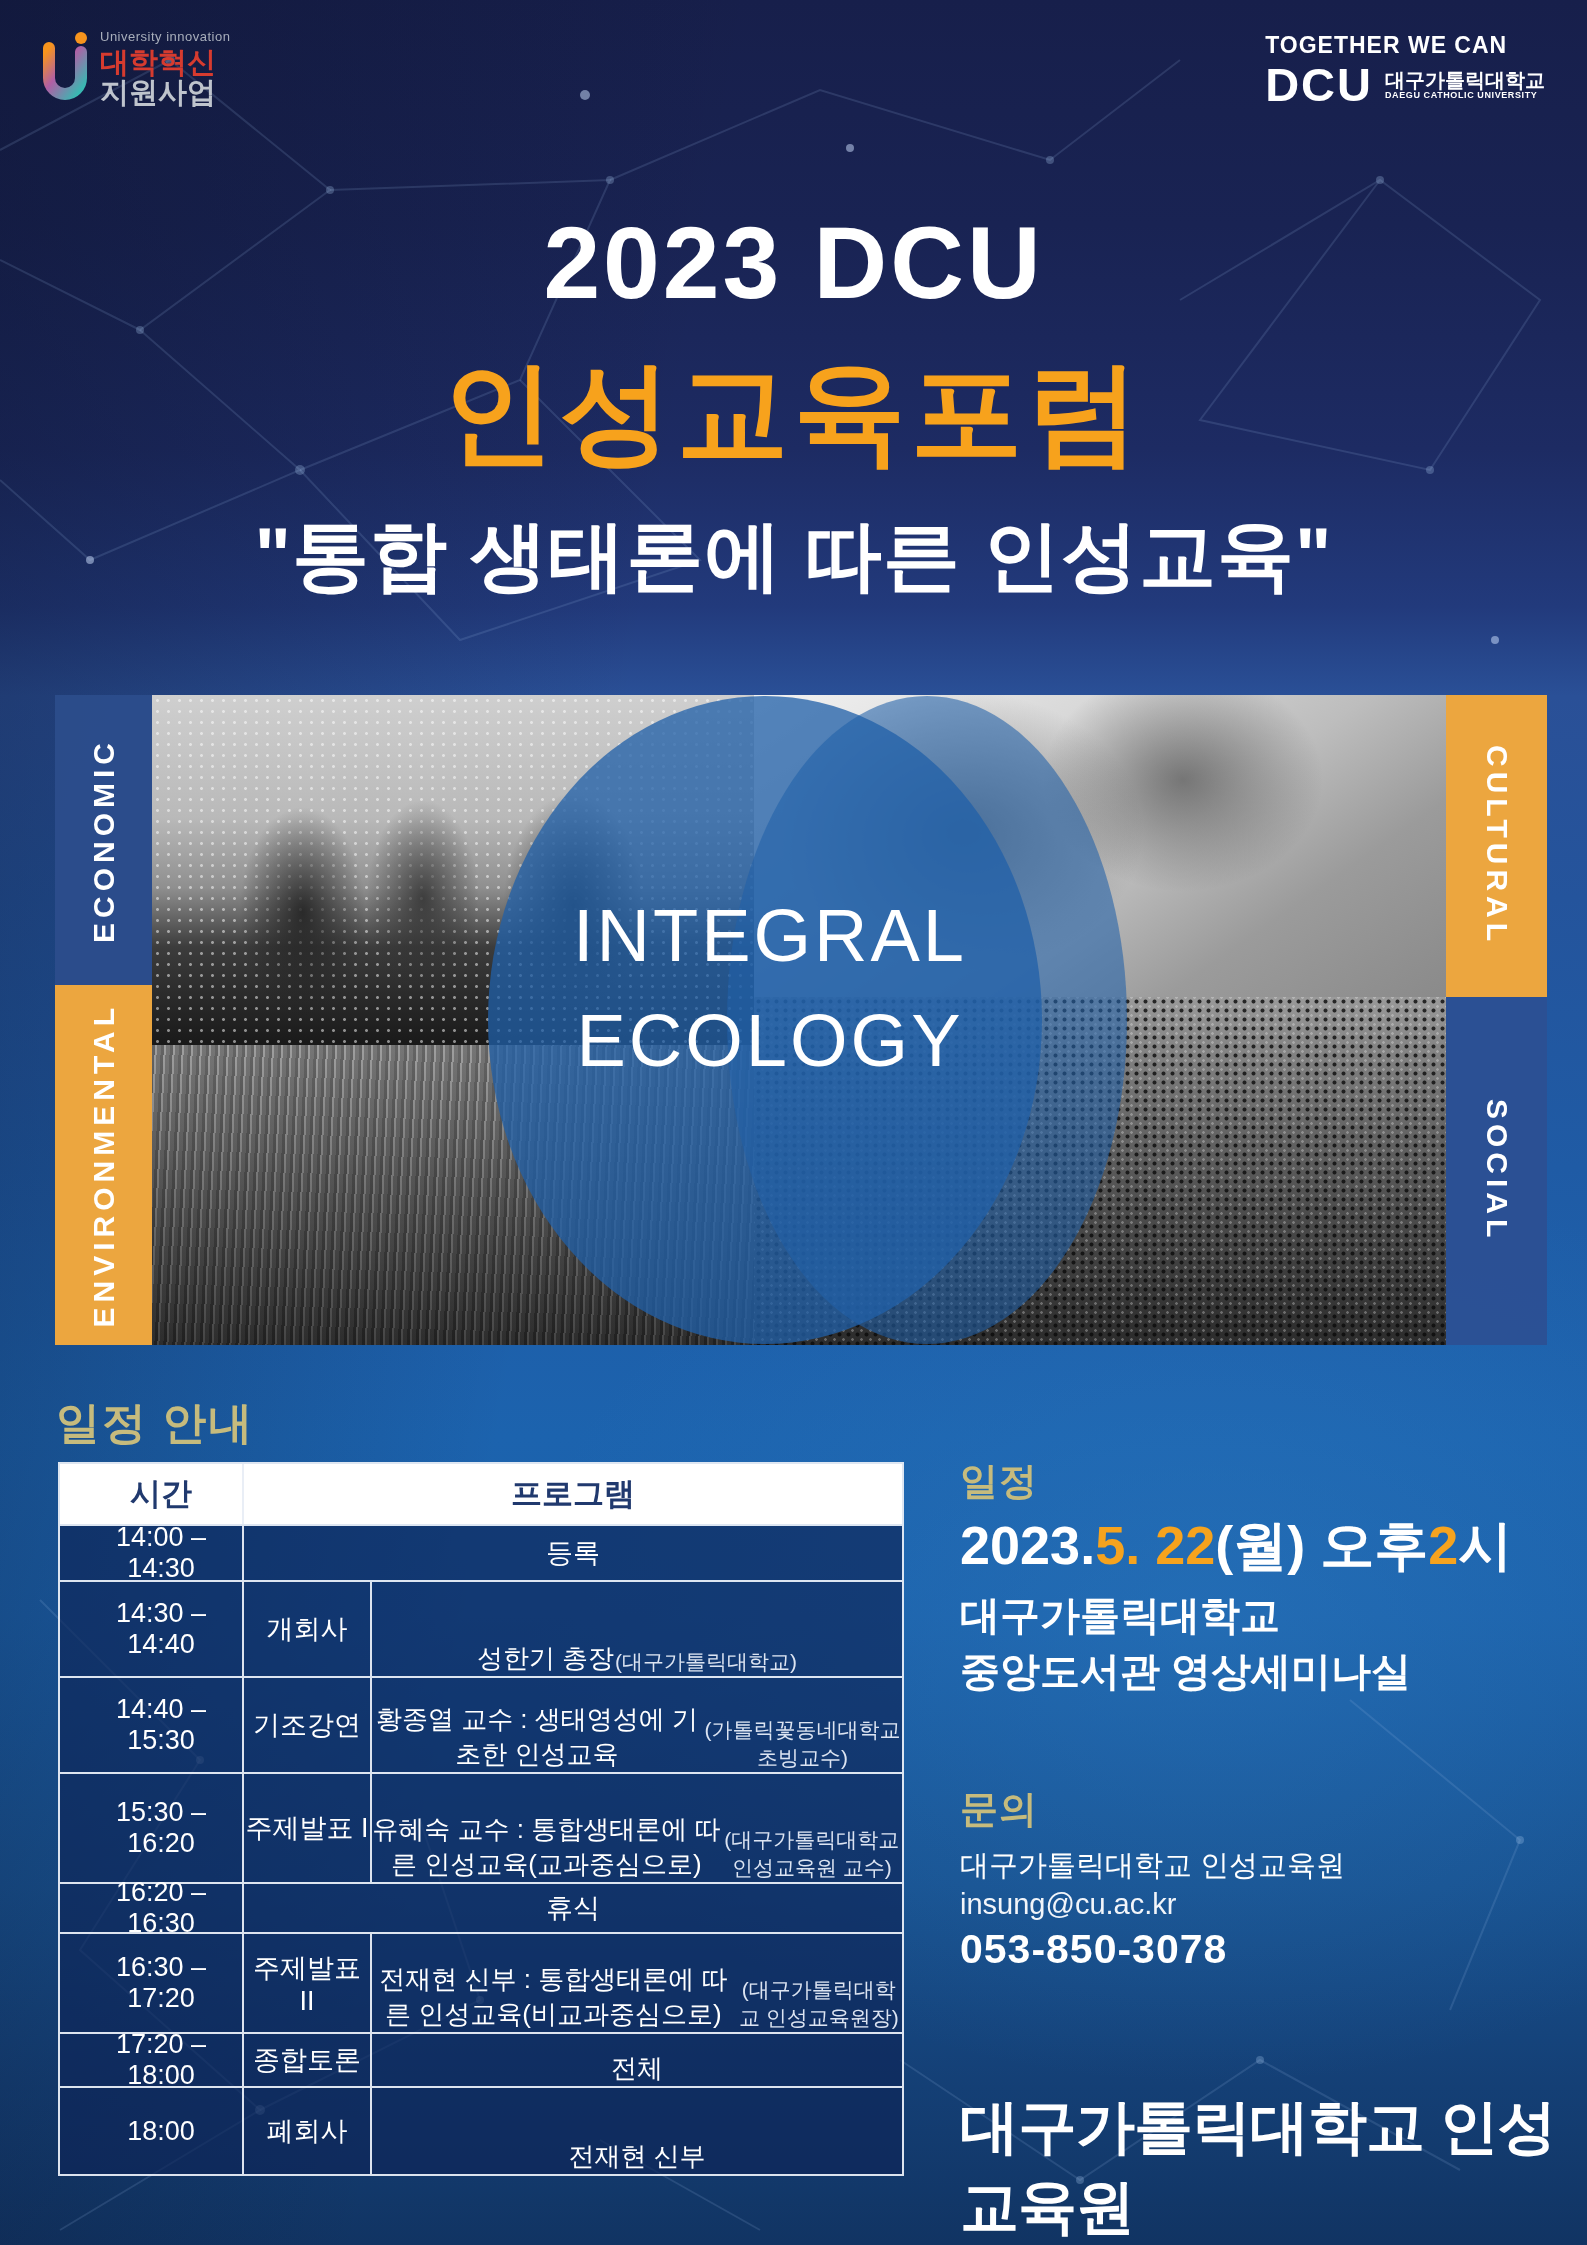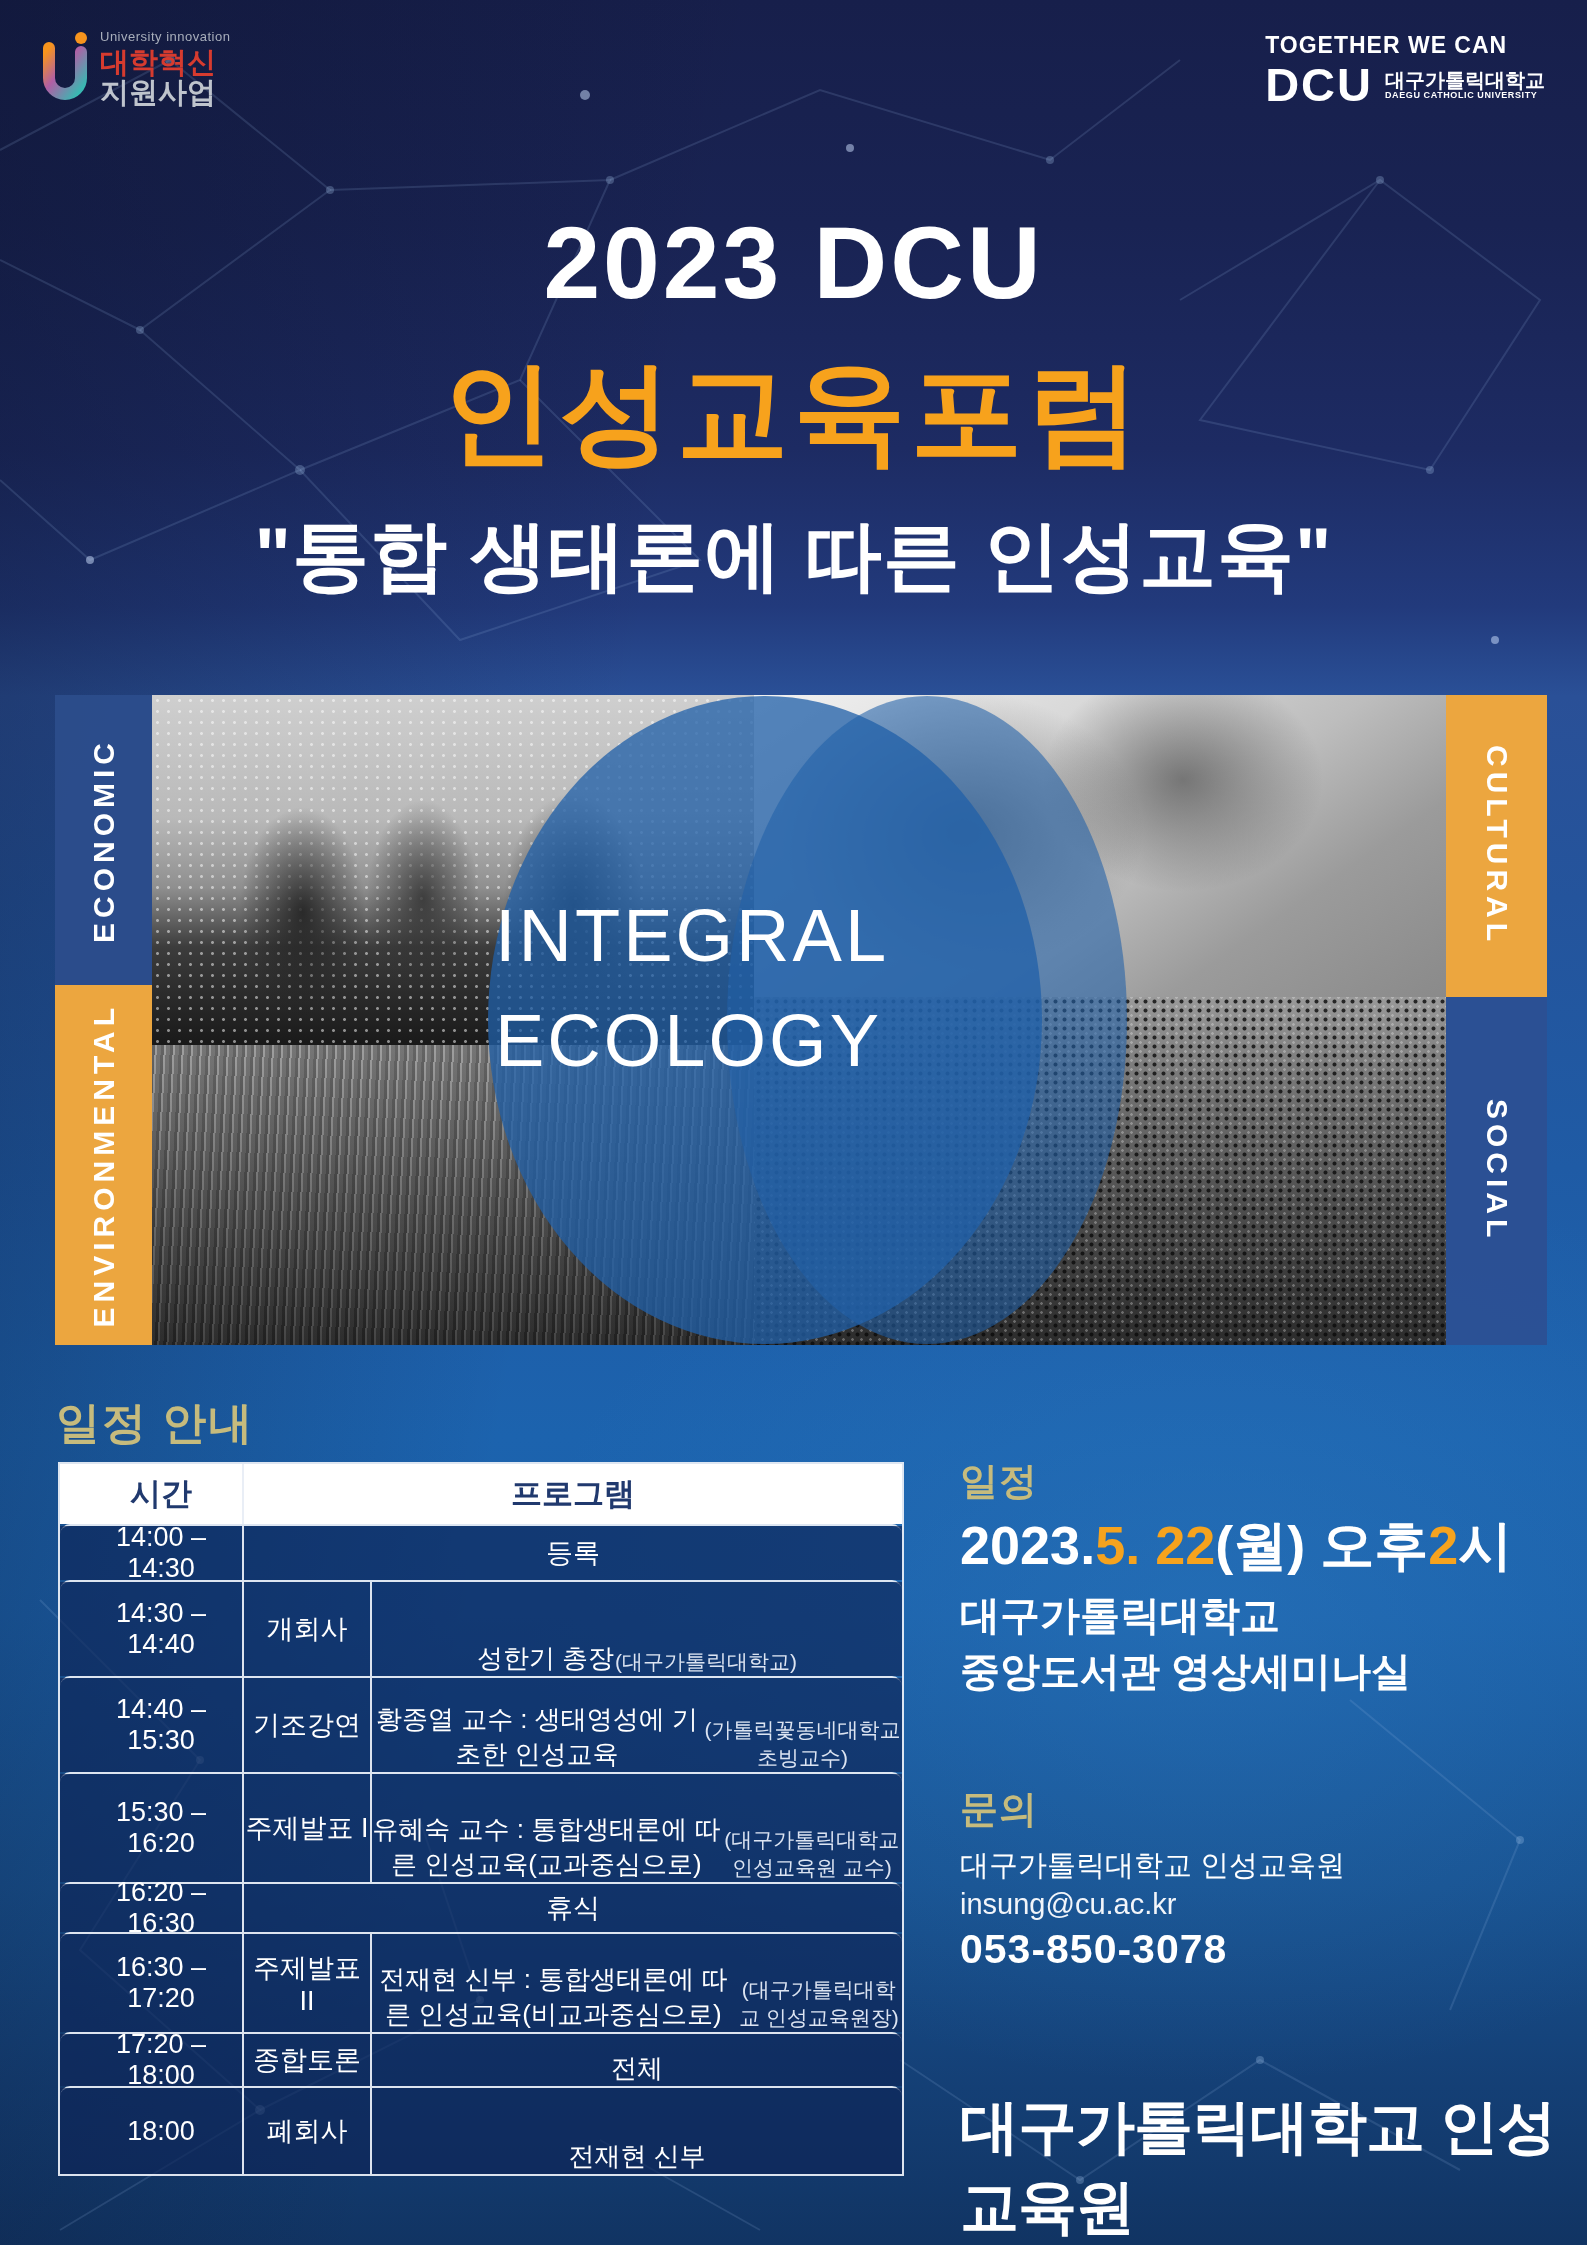--- a/index.html
+++ b/index.html
@@ -63,28 +63,28 @@
       radial-gradient(260px 200px at 30% 45%, rgba(70,70,70,.55), rgba(70,70,70,0) 70%),
       radial-gradient(200px 160px at 62% 28%, rgba(40,40,40,.5), rgba(40,40,40,0) 70%),
       linear-gradient(145deg,#f2f2f2 0%,#d9d9d9 30%,#bdbdbd 55%,#9b9b9b 75%,#8a8a8a 100%);}
   .ph-br{left:699px;top:302px;width:692px;height:348px;
     background-image:
       radial-gradient(rgba(10,10,10,.8) 1.6px, rgba(10,10,10,0) 2.4px),
       radial-gradient(rgba(255,255,255,.28) 1px, rgba(255,255,255,0) 1.6px),
       linear-gradient(180deg,#9a9a9a 0%,#6e6e6e 30%,#4e4e4e 60%,#2b2b2b 100%);
     background-size:9px 9px,9px 9px,auto;background-position:0 0,4px 5px,0 0;}
   .circles{position:absolute;left:0;top:0;}
-  .integral{position:absolute;left:440px;top:188px;width:550px;
+  .integral{position:absolute;left:440px;top:188px;width:550px;text-align:center;
     font-size:74px;font-weight:400;letter-spacing:3px;line-height:1.42;color:#fff;}
 
   
   .sched-heading{left:56px;top:1394px;font-size:44px;font-weight:800;letter-spacing:2px;color:#c6bb7d;}
   .s-table{left:58px;top:1462px;width:842px;border:2px solid rgba(232,237,246,.95);}
   .tr{display:flex;}
-  .tr + .tr{border-top:2px solid rgba(232,237,246,.95);border-radius:10px;}
+  .tr + .tr{border-top:2px solid rgba(232,237,246,.95);}
   .td{display:flex;align-items:center;justify-content:center;background:rgba(14,37,86,.66);
       color:#fff;text-align:center;}
   .td + .td{border-left:2px solid rgba(232,237,246,.95);}
   .c-time{width:162px;flex:none;font-size:27px;padding-left:20px;}
   .c-cat{width:126px;flex:none;font-size:27px;}
   .c-rest{flex:1;font-size:27px;}
   .c-desc{flex:1;flex-direction:row;gap:1px;align-items:flex-end;}
   .d1{font-size:26px;}
   .d2{font-size:21px;color:#dce4f2;}
   .th .td{background:#fff;color:#20396e;font-weight:700;font-size:31px;}

